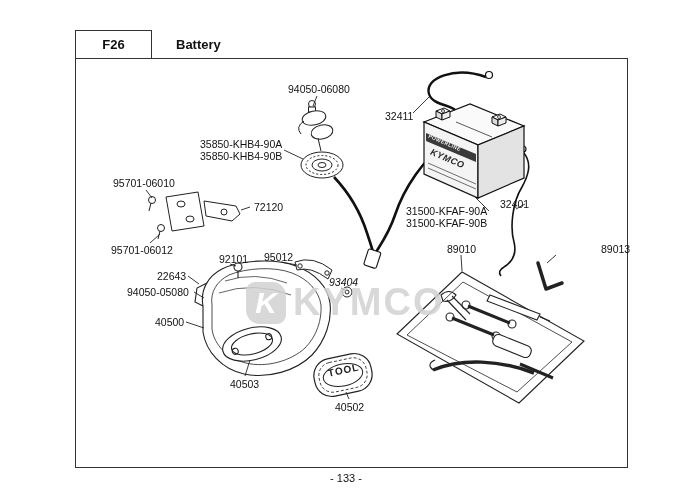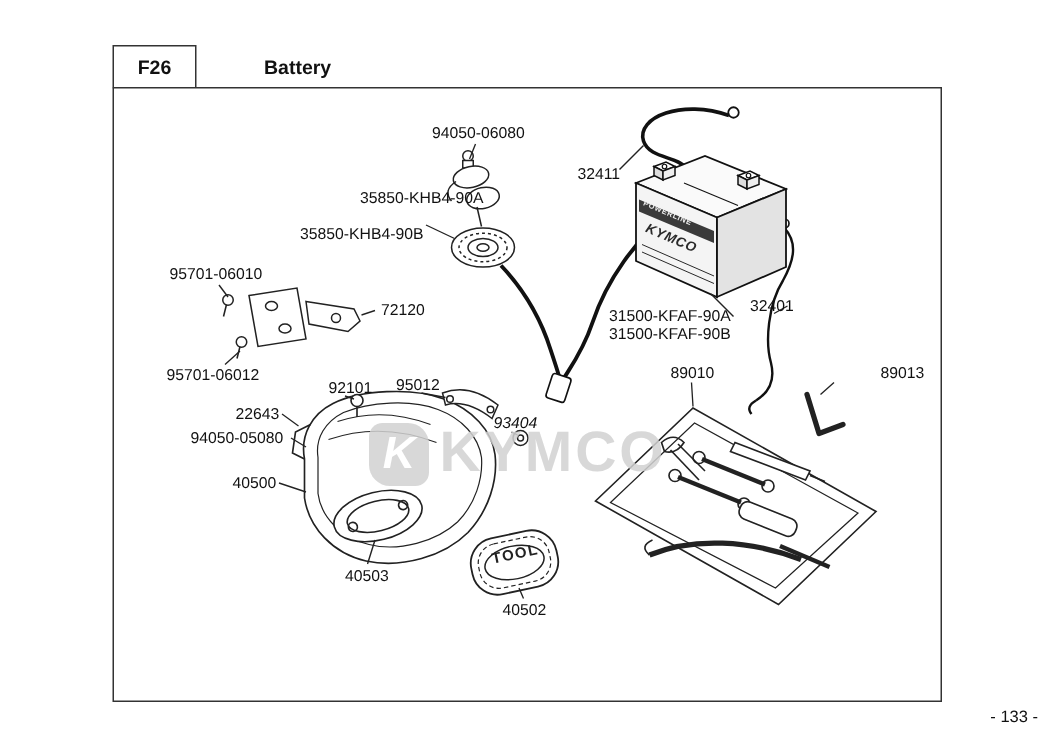--- a/index.html
+++ b/index.html
@@ -5,41 +5,41 @@
   * { margin:0; padding:0; box-sizing:border-box; }
   html,body { width:700px; height:495px; }
   body {
     position:relative;
     background:#ffffff;
     font-family:"Liberation Sans", sans-serif;
     overflow:hidden;
     color:#111;
   }
   .code-box {
-    position:absolute; left:75px; top:30px; width:56px; height:29px;
+    position:absolute; left:75px; top:30px; width:77px; height:29px;
     border:1.5px solid #333; background:#fff;
     display:flex; align-items:center; justify-content:center;
     font-weight:bold; font-size:13px;
   }
   .section-title {
     position:absolute; left:176px; top:37px;
     font-weight:bold; font-size:13px;
   }
   .frame {
     position:absolute; left:75px; top:58px; width:553px; height:410px;
     border:1.5px solid #333; background:#fff;
   }
   .diagram-svg { position:absolute; left:0; top:0; width:700px; height:495px; z-index:2; }
   .part-label {
     position:absolute; font-size:10.5px; line-height:12px;
     white-space:nowrap; z-index:6; color:#111;
   }
   .footer {
     position:absolute; left:0; top:472px; width:692px;
-    text-align:right; font-size:11px; z-index:6;
+    text-align:center; font-size:11px; z-index:6;
   }
   .watermark {
     position:absolute; left:246px; top:281px;
     display:flex; align-items:center; gap:7px;
     z-index:5; opacity:0.85; pointer-events:none;
   }
   .wm-shield {
     width:40px; height:42px; background:#d2d2d2;
     border-radius:9px 14px 9px 14px;
     color:#ffffff; font-weight:bold; font-style:italic; font-size:30px;
@@ -214,32 +214,32 @@
   </g>
 </svg>
 
 <div class="battery-text battery-band-text">POWERLINE</div>
 <div class="battery-text battery-brand-text">KYMCO</div>
 
 <div class="toolbag-text">TOOL</div>
 
 <span class="part-label" style="left:288px; top:83px;">94050-06080</span>
 <span class="part-label" style="left:385px; top:110px;">32411</span>
-<span class="part-label" style="left:200px; top:126px;margin-left:40px;">35850-KHB4-90A</span>
+<span class="part-label" style="left:200px; top:138px;">35850-KHB4-90A</span>
 <span class="part-label" style="left:200px; top:150px;">35850-KHB4-90B</span>
 <span class="part-label" style="left:113px; top:177px;">95701-06010</span>
 <span class="part-label" style="left:254px; top:201px;">72120</span>
 <span class="part-label" style="left:111px; top:244px;">95701-06012</span>
 <span class="part-label" style="left:219px; top:253px;">92101</span>
 <span class="part-label" style="left:264px; top:251px;">95012</span>
 <span class="part-label" style="left:157px; top:270px;">22643</span>
 <span class="part-label" style="left:127px; top:286px;">94050-05080</span>
 <span class="part-label" style="left:329px; top:276px;font-style:italic;">93404</span>
 <span class="part-label" style="left:155px; top:316px;">40500</span>
 <span class="part-label" style="left:230px; top:378px;">40503</span>
 <span class="part-label" style="left:335px; top:401px;">40502</span>
 <span class="part-label" style="left:406px; top:205px;">31500-KFAF-90A</span>
 <span class="part-label" style="left:406px; top:217px;">31500-KFAF-90B</span>
 <span class="part-label" style="left:500px; top:198px;">32401</span>
 <span class="part-label" style="left:447px; top:243px;">89010</span>
-<span class="part-label" style="left:543px; top:243px;padding-left:44px;">89013</span>
+<span class="part-label" style="left:557px; top:243px;padding-left:44px;">89013</span>
 
 <div class="footer">- 133 -</div>
 
 </body></html>

